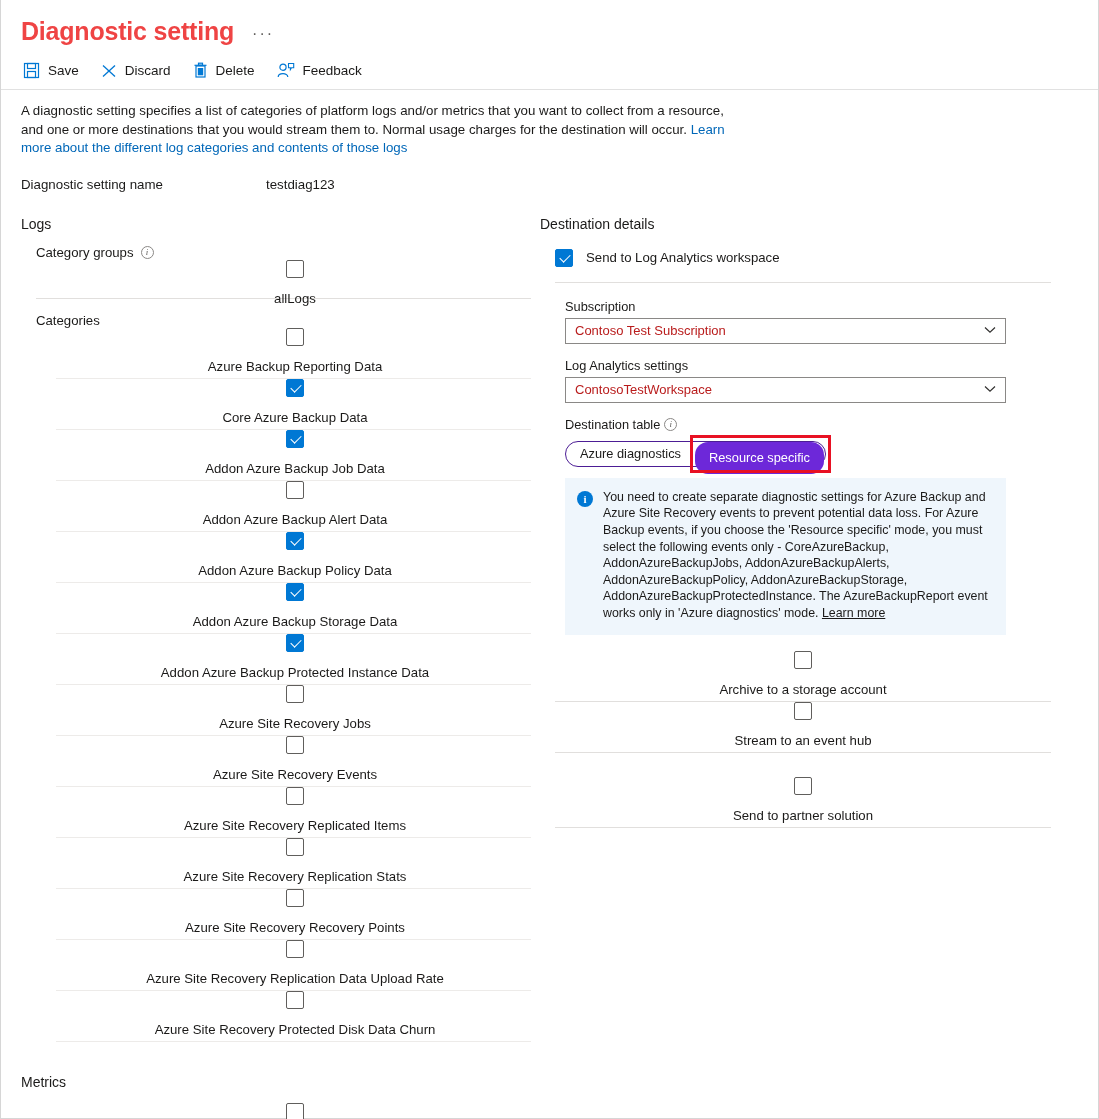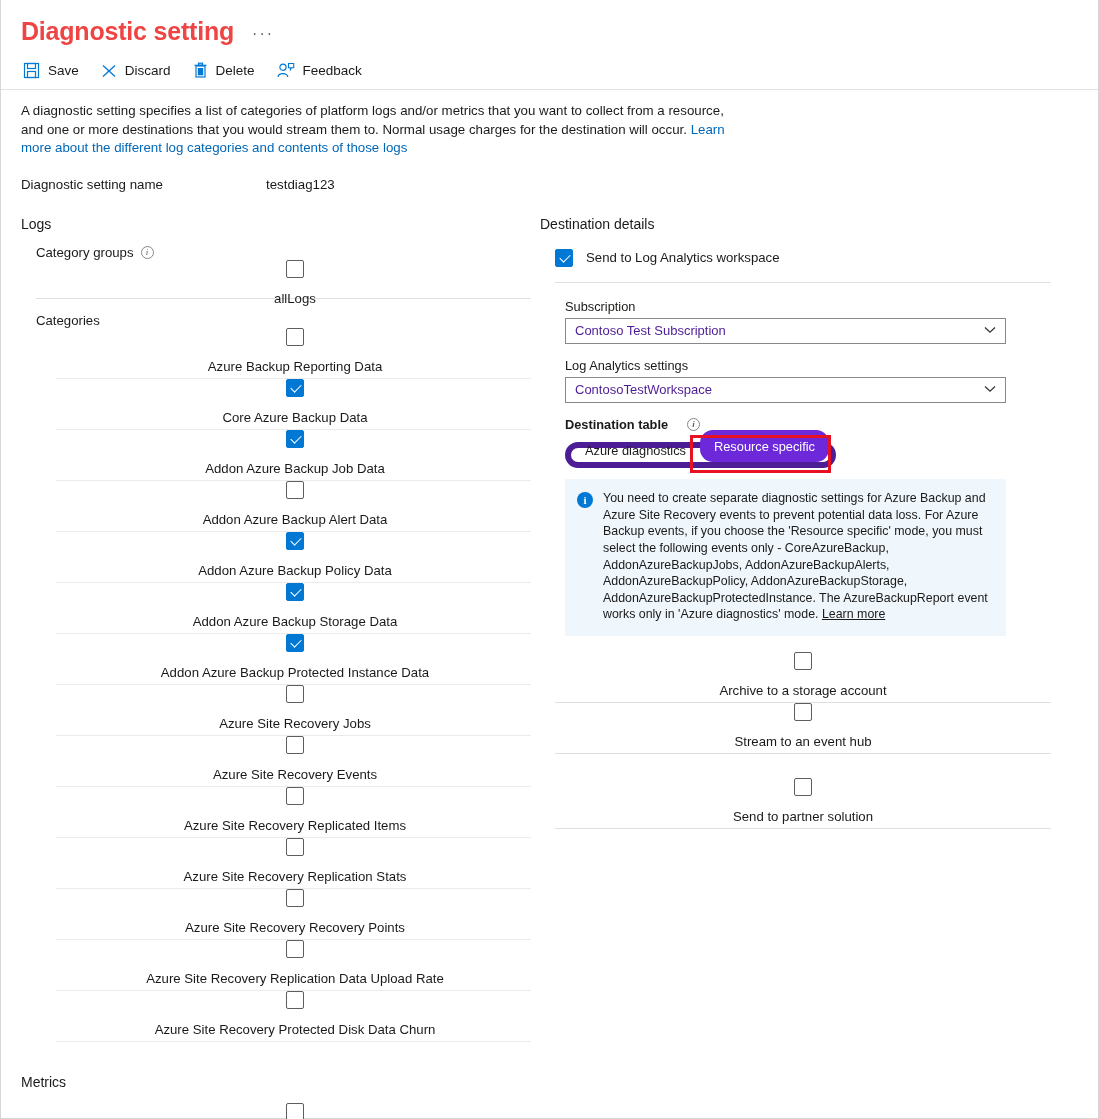--- a/index.html
+++ b/index.html
@@ -178,36 +178,36 @@
   .field-label { font-size: 12.8px; color: #1b1a19; margin-bottom: 4px; }
   .select {
     position: relative;
     height: 26px;
     border: 1px solid #8a8886;
     background: #ffffff;
     display: flex;
     align-items: center;
     padding: 0 9px;
     font-size: 13px;
-    color: #4c1d95;
+    color: #b91c1c;
     cursor: pointer;
   }
   .select .chev {
     position: absolute;
     right: 9px;
     top: 50%;
     transform: translateY(-60%);
   }
 
   
   .pill-wrap { position: relative; display: inline-block; margin-top: 5px; }
   .pill {
     display: inline-flex;
-    align-items: flex-end;
-    border: 6px solid #4c1d95;
+    align-items: flex-start;
+    border: 1px solid #4c1d95;
     border-radius: 14px;
     height: 26px;
     padding: 0;
     background: #ffffff;
     overflow: visible;
   }
   .pill-opt {
     font-size: 12.8px;
     padding: 0 14px;
     height: 24px;
@@ -460,21 +460,21 @@
           <span>ContosoTestWorkspace</span>
           <span class="chev">
             <svg width="12" height="8" viewBox="0 0 12 8">
                 <polyline points="1,1.5 6,6.2 11,1.5" fill="none" stroke="#323130" stroke-width="1.2"></polyline>
               </svg>
           </span>
         </div>
       </div>
 
       <div class="field-group" style="margin-top:14px;">
-        <div class="field-label" style="display:flex;align-items:center;gap:19px;font-weight:bold;">
+        <div class="field-label" style="display:flex;align-items:center;gap:4px;">
           <span>Destination table</span>
           <span class="info-i">i</span>
         </div>
 
         <div class="pill-wrap">
           <div class="pill">
             <span class="pill-opt">Azure diagnostics</span>
             <span class="pill-opt active">Resource specific</span>
           </div>
           <div class="red-highlight"></div>

